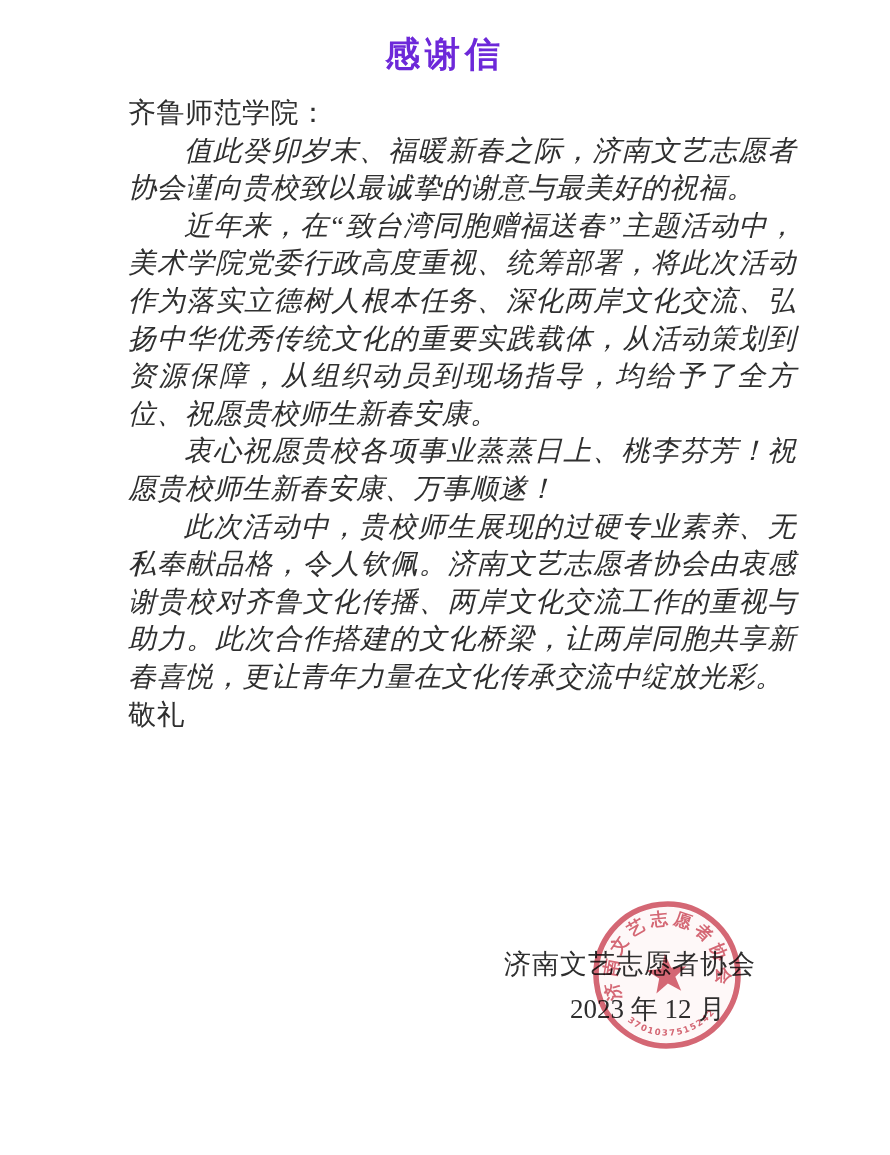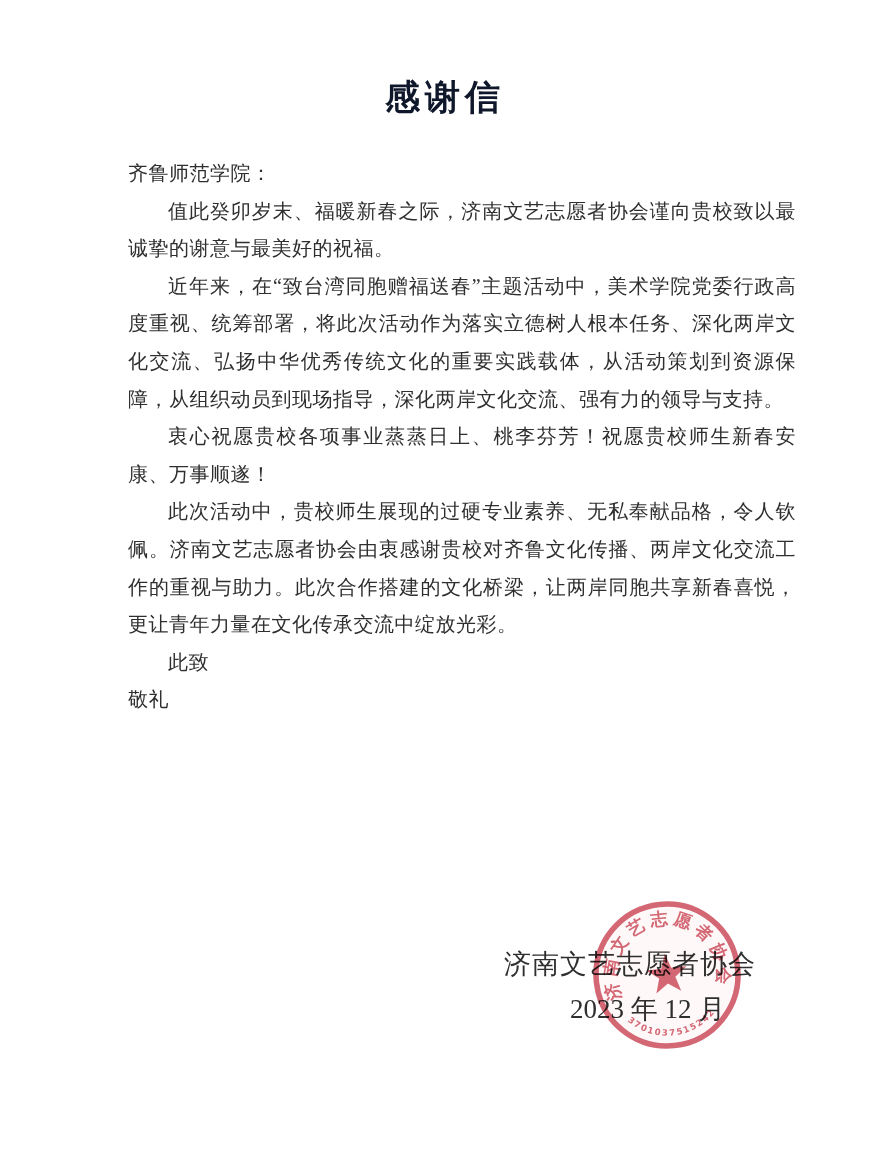--- a/index.html
+++ b/index.html
@@ -11,36 +11,36 @@
     position: relative;
     width: 890px;
     height: 1155px;
     background: #ffffff;
     font-family: "Liberation Serif", "DejaVu Serif", serif;
     color: #2f2f2f;
     overflow: hidden;
   }
   .title {
     margin: 0;
-    padding-top: 74px;
+    padding-top: 31px;
     text-align: center;
     font-size: 35px;
     font-weight: 700;
     letter-spacing: 5px;
-    color: #0f172a;
+    color: #6d28d9;
   }
   .letter-body {
-    margin: 34px 94px 0 128px;
-    font-size: 20px;
+    margin: 16px 94px 0 128px;
+    font-size: 28px;
     line-height: 37.6px;
     text-align: justify;
     letter-spacing: 0.5px;
   }
   .letter-body p { margin: 0; }
-  .para { text-indent: 2em; }
+  .para { text-indent: 2em; font-style: italic; }
   .closing-cizhi { text-indent: 2em; }
   .closing-jingli { text-indent: 0; }
   .sig-org {
     position: absolute;
     top: 946px;
     left: 0;
     width: 756px;
     text-align: right;
     font-size: 27px;
     letter-spacing: 1px;
@@ -80,24 +80,23 @@
 </head>
 <body>
 
 <div class="page">
 
   <h1 class="title">感谢信</h1>
 
   <div class="letter-body">
     <p class="salutation">齐鲁师范学院：</p>
     <p class="para">值此癸卯岁末、福暖新春之际，济南文艺志愿者协会谨向贵校致以最诚挚的谢意与最美好的祝福。</p>
-    <p class="para">近年来，在“致台湾同胞赠福送春”主题活动中，美术学院党委行政高度重视、统筹部署，将此次活动作为落实立德树人根本任务、深化两岸文化交流、弘扬中华优秀传统文化的重要实践载体，从活动策划到资源保障，从组织动员到现场指导，深化两岸文化交流、强有力的领导与支持。</p>
+    <p class="para">近年来，在“致台湾同胞赠福送春”主题活动中，美术学院党委行政高度重视、统筹部署，将此次活动作为落实立德树人根本任务、深化两岸文化交流、弘扬中华优秀传统文化的重要实践载体，从活动策划到资源保障，从组织动员到现场指导，均给予了全方位、祝愿贵校师生新春安康。</p>
     <p class="para">衷心祝愿贵校各项事业蒸蒸日上、桃李芬芳！祝愿贵校师生新春安康、万事顺遂！</p>
     <p class="para">此次活动中，贵校师生展现的过硬专业素养、无私奉献品格，令人钦佩。济南文艺志愿者协会由衷感谢贵校对齐鲁文化传播、两岸文化交流工作的重视与助力。此次合作搭建的文化桥梁，让两岸同胞共享新春喜悦，更让青年力量在文化传承交流中绽放光彩。</p>
-    <p class="closing-cizhi">此致</p>
     <p class="closing-jingli">敬礼</p>
   </div>
 
   <div class="sig-org">济南文艺志愿者协会</div>
   <div class="sig-date">2023 年 12 月</div>
 
   <svg class="seal" viewBox="0 0 150 150" xmlns="http://www.w3.org/2000/svg">
     <circle cx="75" cy="75" r="70" fill="none" stroke-width="5.5" stroke="#d15a68"></circle>
     <circle cx="75" cy="75" r="67" fill-opacity="0.05" stroke="none" fill="#d15a68"></circle>
     <path id="sealArc" fill="none" d="M 28,92.1 A 50,50 0 1 1 122,92.1"></path>

